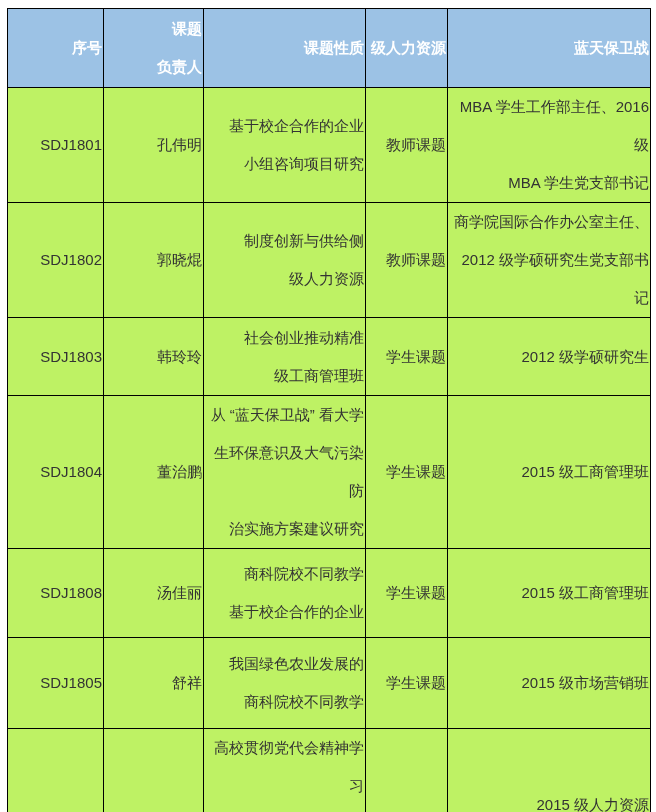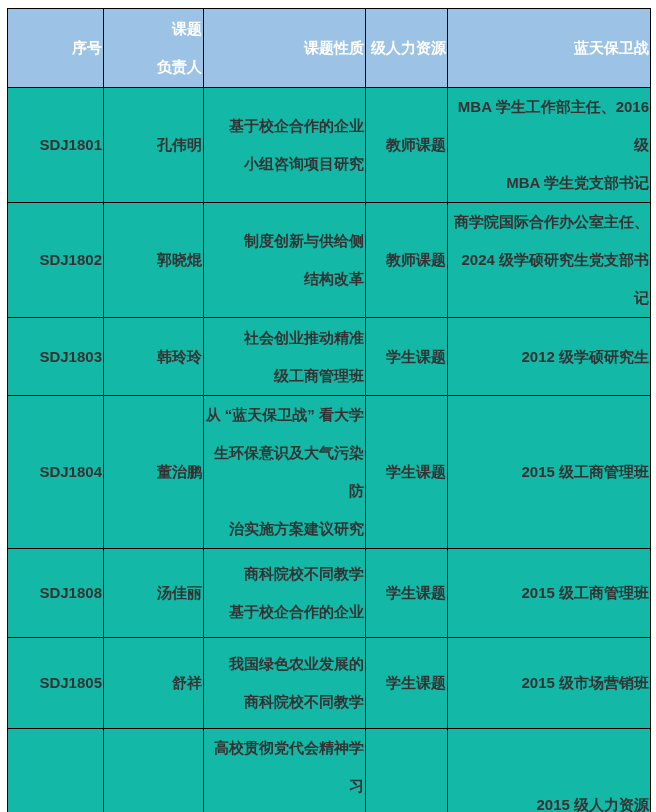--- a/index.html
+++ b/index.html
@@ -34,22 +34,22 @@
     white-space: pre-line;
     overflow: hidden;
   }
   table.project-table thead th {
     background: var(--header-bg, #9CC2E5);
     color: var(--header-text, #FFFFFF);
     font-weight: bold;
   }
   table.project-table tbody td {
     color: var(--body-text, #333333);
-    font-weight: bold;
-    background: #14b8a6;
+    font-weight: normal;
+    background: #bef264;
   }
 </style>
 </head>
 <body>
 
 <div class="page">
   <table class="project-table">
     <colgroup>
       <col style="width:96px">
       <col style="width:100px">
@@ -74,24 +74,24 @@
         <td>基于校企合作的企业
 小组咨询项目研究</td>
         <td>教师课题</td>
         <td>MBA 学生工作部主任、2016 级
 MBA 学生党支部书记</td>
       </tr>
       <tr style="height:78px">
         <td>SDJ1802</td>
         <td>郭晓焜</td>
         <td>制度创新与供给侧
-结构改革</td>
+级人力资源</td>
         <td>教师课题</td>
         <td>商学院国际合作办公室主任、
-2024 级学硕研究生党支部书记</td>
+2012 级学硕研究生党支部书记</td>
       </tr>
       <tr style="height:78px">
         <td>SDJ1803</td>
         <td>韩玲玲</td>
         <td>社会创业推动精准
 级工商管理班</td>
         <td>学生课题</td>
         <td>2012 级学硕研究生</td>
       </tr>
       <tr style="height:115px">

